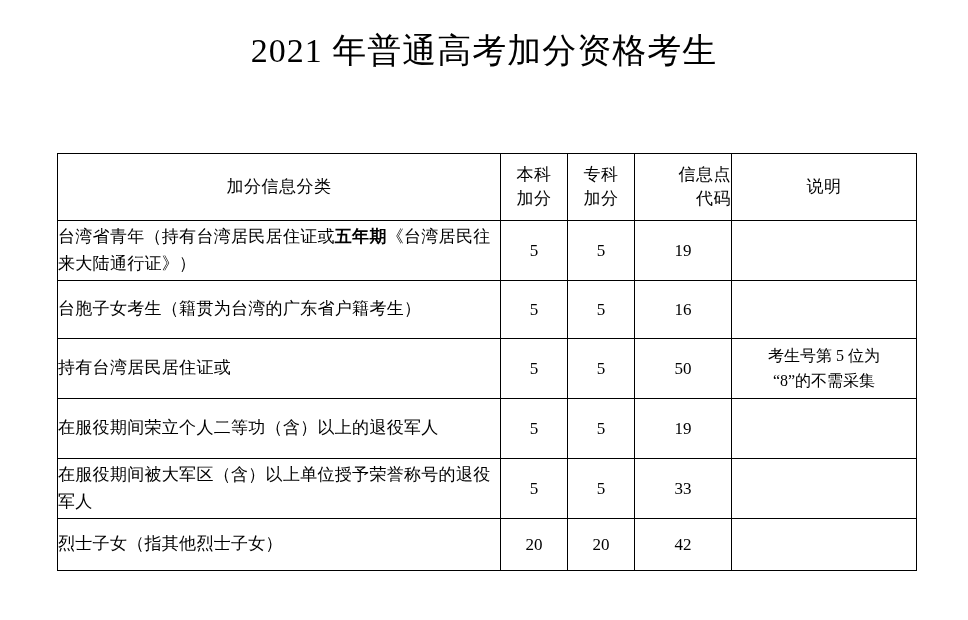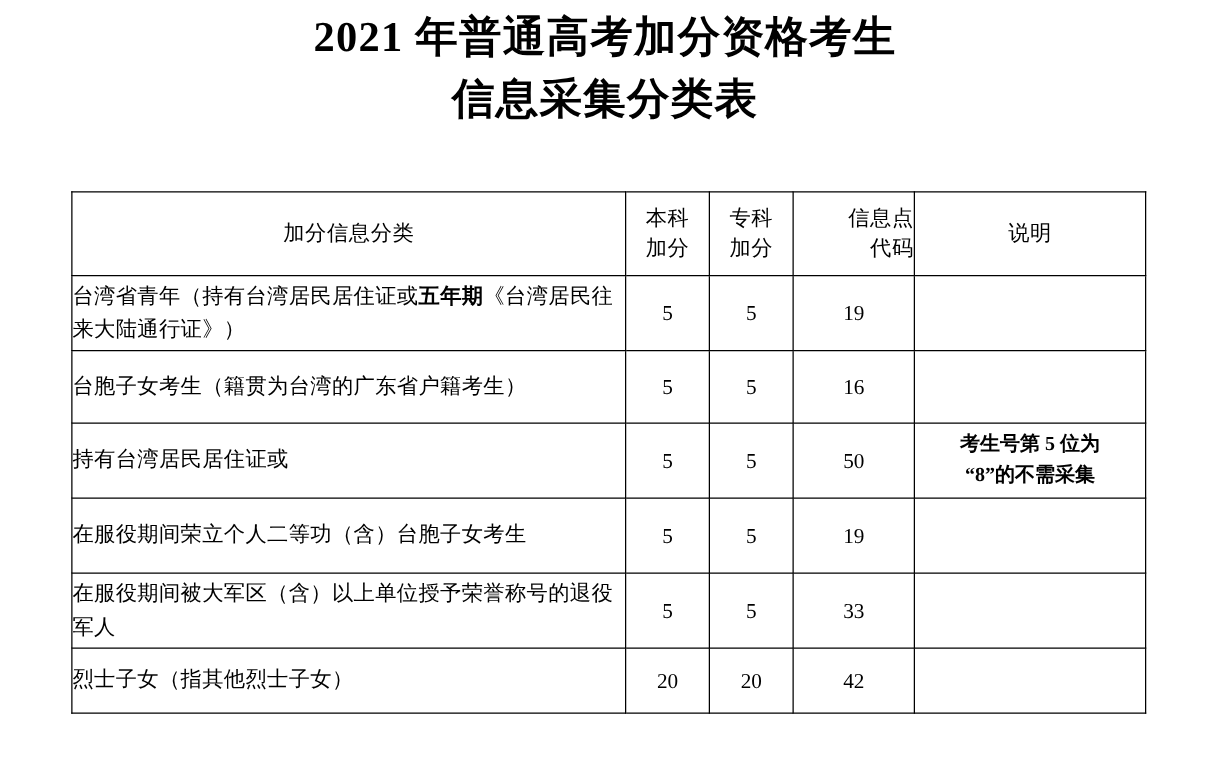--- a/index.html
+++ b/index.html
@@ -16,25 +16,25 @@
   }
   .page {
     position: relative;
     width: 968px;
     height: 620px;
     box-sizing: border-box;
   }
   .title {
     text-align: center;
     font-family: "Liberation Serif", "DejaVu Serif", serif;
-    font-weight: bold;
+    font-weight: normal;
     font-size: 34px;
     line-height: 1.45;
     letter-spacing: 1px;
-    padding-top: 6px;
+    padding-top: 26px;
   }
   .title-line {
     display: block;
     white-space: nowrap;
   }
   .table-wrap {
     position: absolute;
     left: 57px;
     top: 153px;
     width: 854px;
@@ -87,30 +87,29 @@
     font-size: 16px;
     padding: 4px 6px;
   }
   .row-h1 { height: 60px; }
   .row-h2 { height: 58px; }
   .row-h3 { height: 60px; }
   .row-h4 { height: 60px; }
   .row-h5 { height: 60px; }
   .row-h6 { height: 52px; }
   .bold-inline { font-weight: bold; }
-  .note-line { display: block; font-weight: bold; }
+  .note-line { display: block; }
 </style>
 </head>
 <body>
 
 <div class="page">
 
   <div class="title">
     <span class="title-line">2021 年普通高考加分资格考生</span>
-    <span class="title-line">信息采集分类表</span>
   </div>
 
   <div class="table-wrap">
     <table class="grade-table">
       <thead>
         <tr>
           <th class="col-cat">
             <span>加分信息分类</span>
           </th>
           <th class="col-ben">
@@ -153,21 +152,21 @@
           <td class="num">5</td>
           <td class="num">5</td>
           <td class="num">50</td>
           <td class="note">
             <span class="note-line">考生号第 5 位为</span>
             <span class="note-line">“8”的不需采集</span>
           </td>
         </tr>
 
         <tr class="row-h4">
-          <td class="cat">在服役期间荣立个人二等功（含）台胞子女考生</td>
+          <td class="cat">在服役期间荣立个人二等功（含）以上的退役军人</td>
           <td class="num">5</td>
           <td class="num">5</td>
           <td class="num">19</td>
           <td class="note"></td>
         </tr>
 
         <tr class="row-h5">
           <td class="cat">在服役期间被大军区（含）以上单位授予荣誉称号的退役军人</td>
           <td class="num">5</td>
           <td class="num">5</td>

